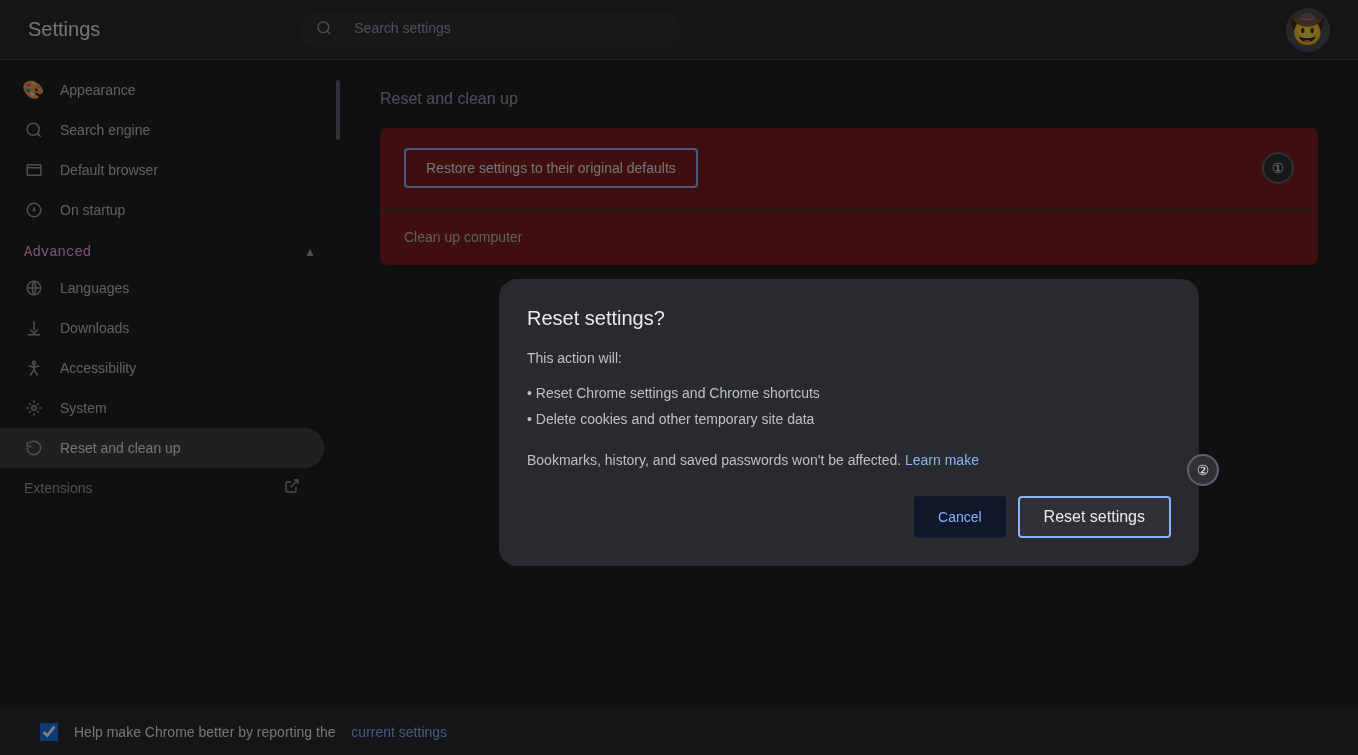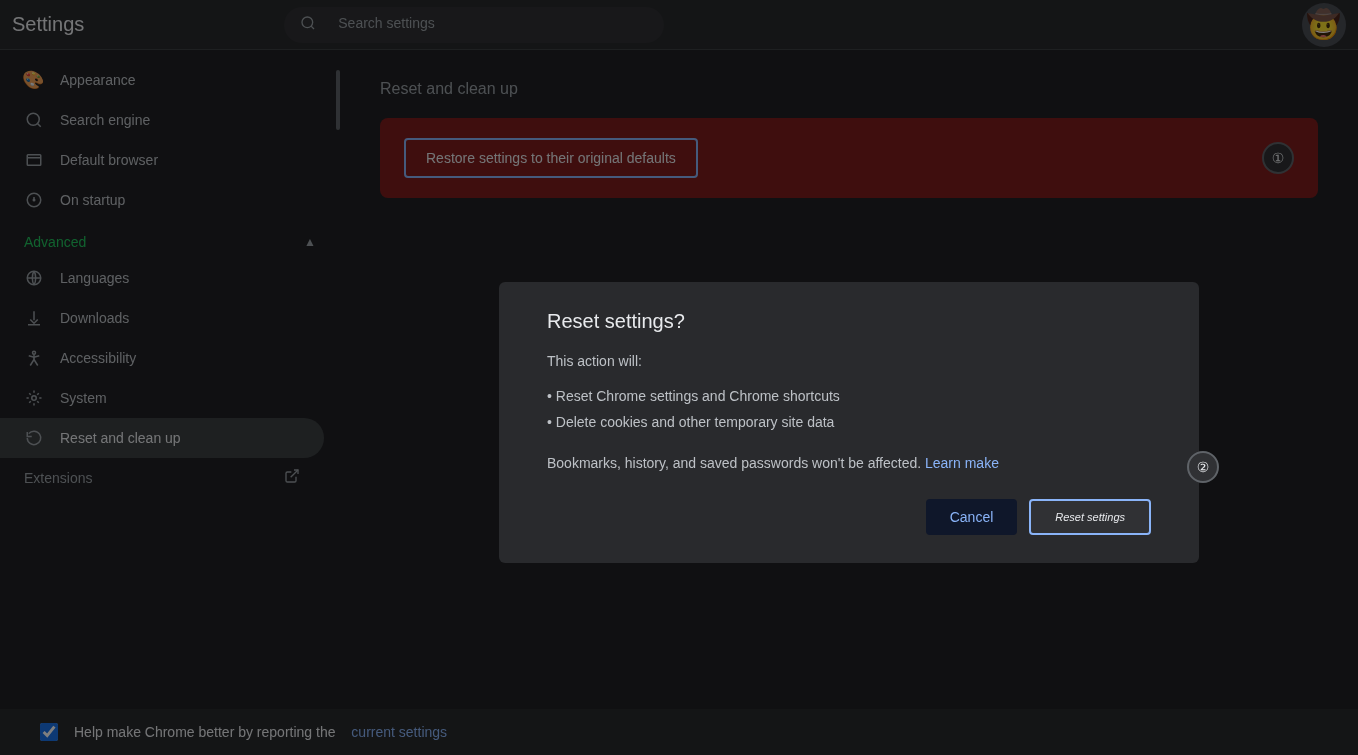--- a/index.html
+++ b/index.html
@@ -13,22 +13,22 @@
       overflow: hidden;
       display: flex;
       flex-direction: column;
     }
 
     
     .header {
       display: flex;
       align-items: center;
       background: #292a2d;
-      height: 50px;
-      padding: 0 12px;
+      height: 60px;
+      padding: 0 28px;
       border-bottom: 1px solid #3c4043;
       flex-shrink: 0;
     }
     .header-title {
       font-size: 20px;
       font-weight: 400;
       color: #e8eaed;
       margin-right: 200px;
     }
     .search-bar {
@@ -113,22 +113,23 @@
       height: 20px;
       display: flex;
       align-items: center;
       justify-content: center;
       color: #9aa0a6;
       font-size: 18px;
       flex-shrink: 0;
     }
     .section-header-label {
       font-size: 14px;
-      color: #22c55e;
+      color: #f9a8d4;
       font-weight: 400;
+      font-family: Liberation Mono, monospace;
     }
     .section-advanced {
       padding: 14px 24px 8px 24px;
       display: flex;
       align-items: center;
       justify-content: space-between;
       color: #bdc1c6;
       font-size: 14px;
       cursor: pointer;
     }
@@ -212,22 +213,22 @@
       position: fixed;
       top: 0; left: 0; right: 0; bottom: 0;
       background: rgba(0,0,0,0.5);
       display: flex;
       align-items: center;
       justify-content: center;
       z-index: 100;
     }
     .dialog {
       background: #292a2d;
-      border-radius: 6px;
-      padding: 28px 48px;
+      border-radius: 18px;
+      padding: 28px 28px;
       width: 700px;
       max-width: 90vw;
       position: relative;
       margin-top: 90px;
       margin-left: 340px;
     }
     .dialog-title {
       font-size: 20px;
       font-weight: 400;
       color: #e8eaed;
@@ -277,23 +278,22 @@
       color: #8ab4f8;
       font-size: 14px;
       cursor: pointer;
     }
     .btn-reset {
       background: #303134;
       border: 2px solid #8ab4f8;
       border-radius: 4px;
       padding: 10px 24px;
       color: #e8eaed;
-      font-size: 11px;
-      cursor: pointer;
-      font-style: italic;
+      font-size: 16px;
+      cursor: pointer;
     }
 
     
     .footer-bar {
       display: flex;
       align-items: center;
       background: #1a73e8;
       padding: 14px 40px;
       gap: 16px;
       flex-shrink: 0;
@@ -447,20 +447,23 @@
   <div class="main">
     <div class="section-title">Reset and clean up</div>
 
     <div class="reset-clean-card">
       <div class="card-item">
         <button class="restore-btn">
           <span>Restore settings to their original defaults</span>
         </button>
         <div class="step-badge">①</div>
       </div>
+      <div class="card-item">
+        <span class="card-item-text">Clean up computer</span>
+      </div>
     </div>
   </div>
 </div>
 
 <div class="overlay">
   <div class="dialog">
     <div class="dialog-title">Reset settings?</div>
     <div class="dialog-body">
       <div style="margin-bottom:10px;">This action will:</div>
       <div>• Reset Chrome settings and Chrome shortcuts</div>

